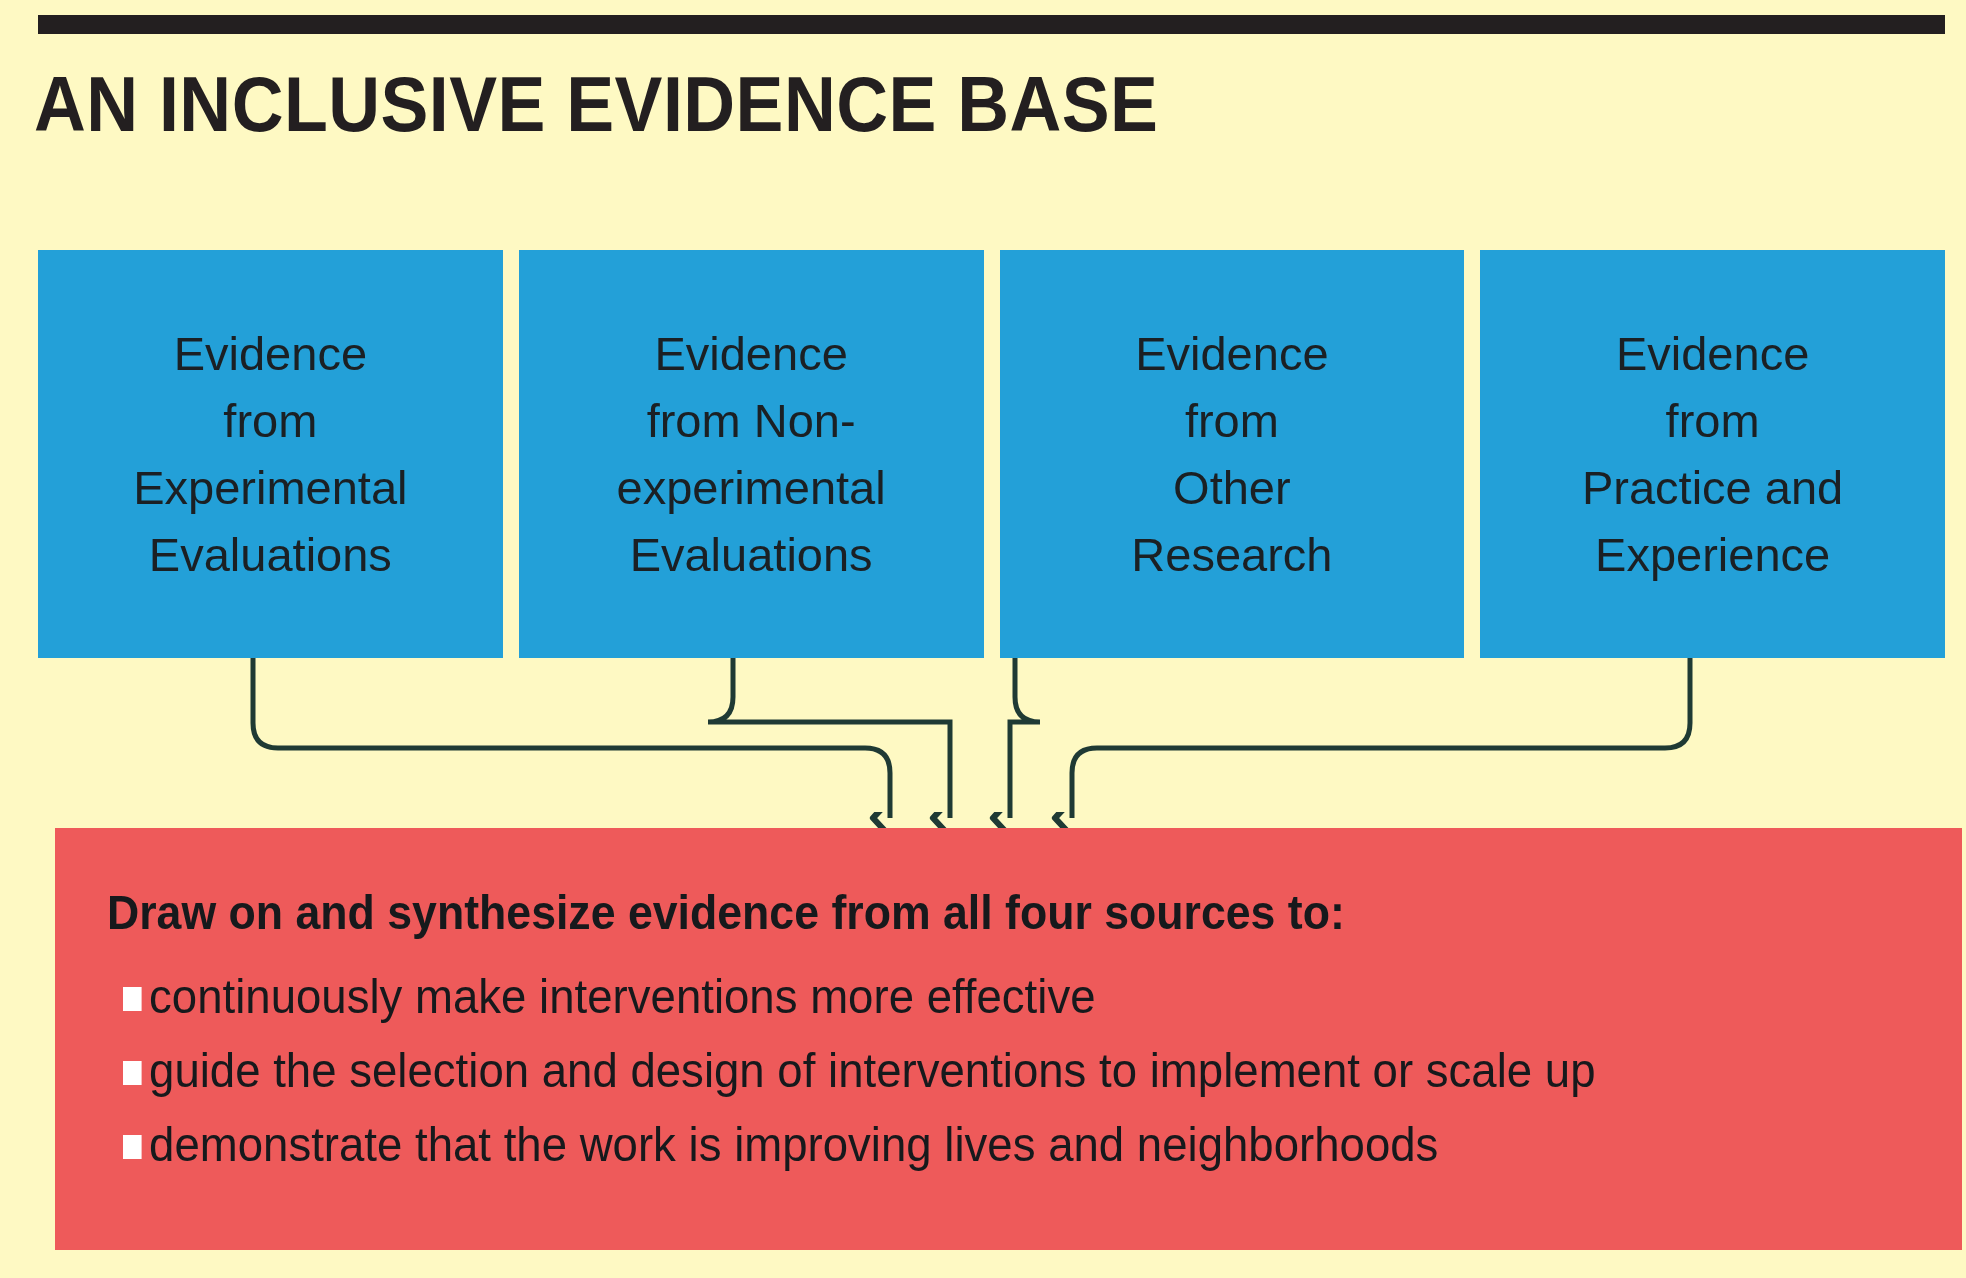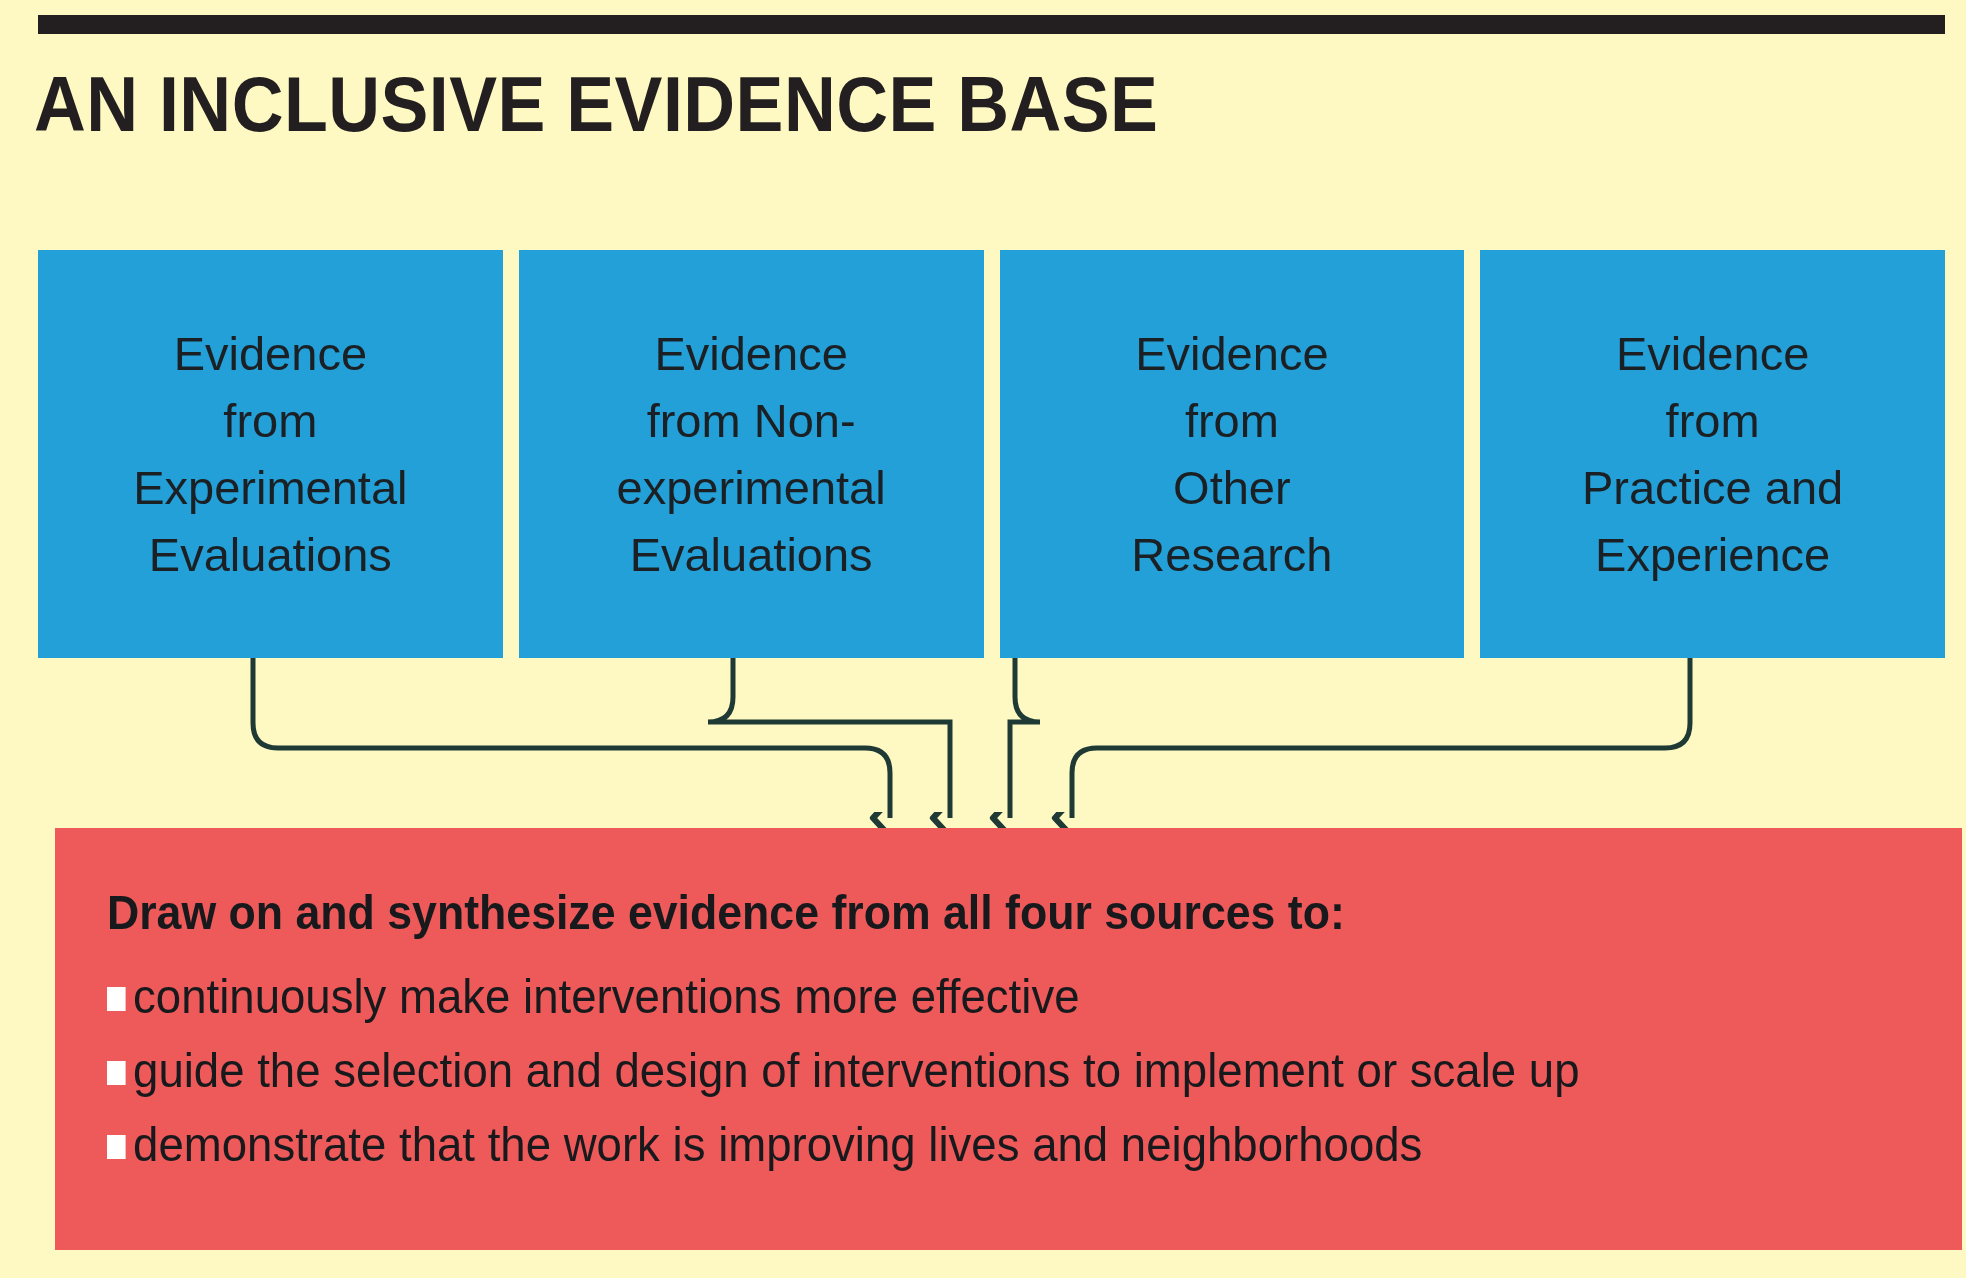--- a/index.html
+++ b/index.html
@@ -103,21 +103,21 @@
     line-height: 56px;
     font-weight: 700;
     color: #17191c;
     transform: scaleX(0.93);
     transform-origin: left center;
     white-space: nowrap;
     margin-bottom: 24px;
   }
   .actions-list {
     list-style: none;
-    margin: 0;
+    margin: 16px;
     padding: 0;
   }
   .action-item {
     display: flex;
     align-items: baseline;
     margin-bottom: 12px;
     transform: scaleX(0.93);
     transform-origin: left center;
     white-space: nowrap;
   }

